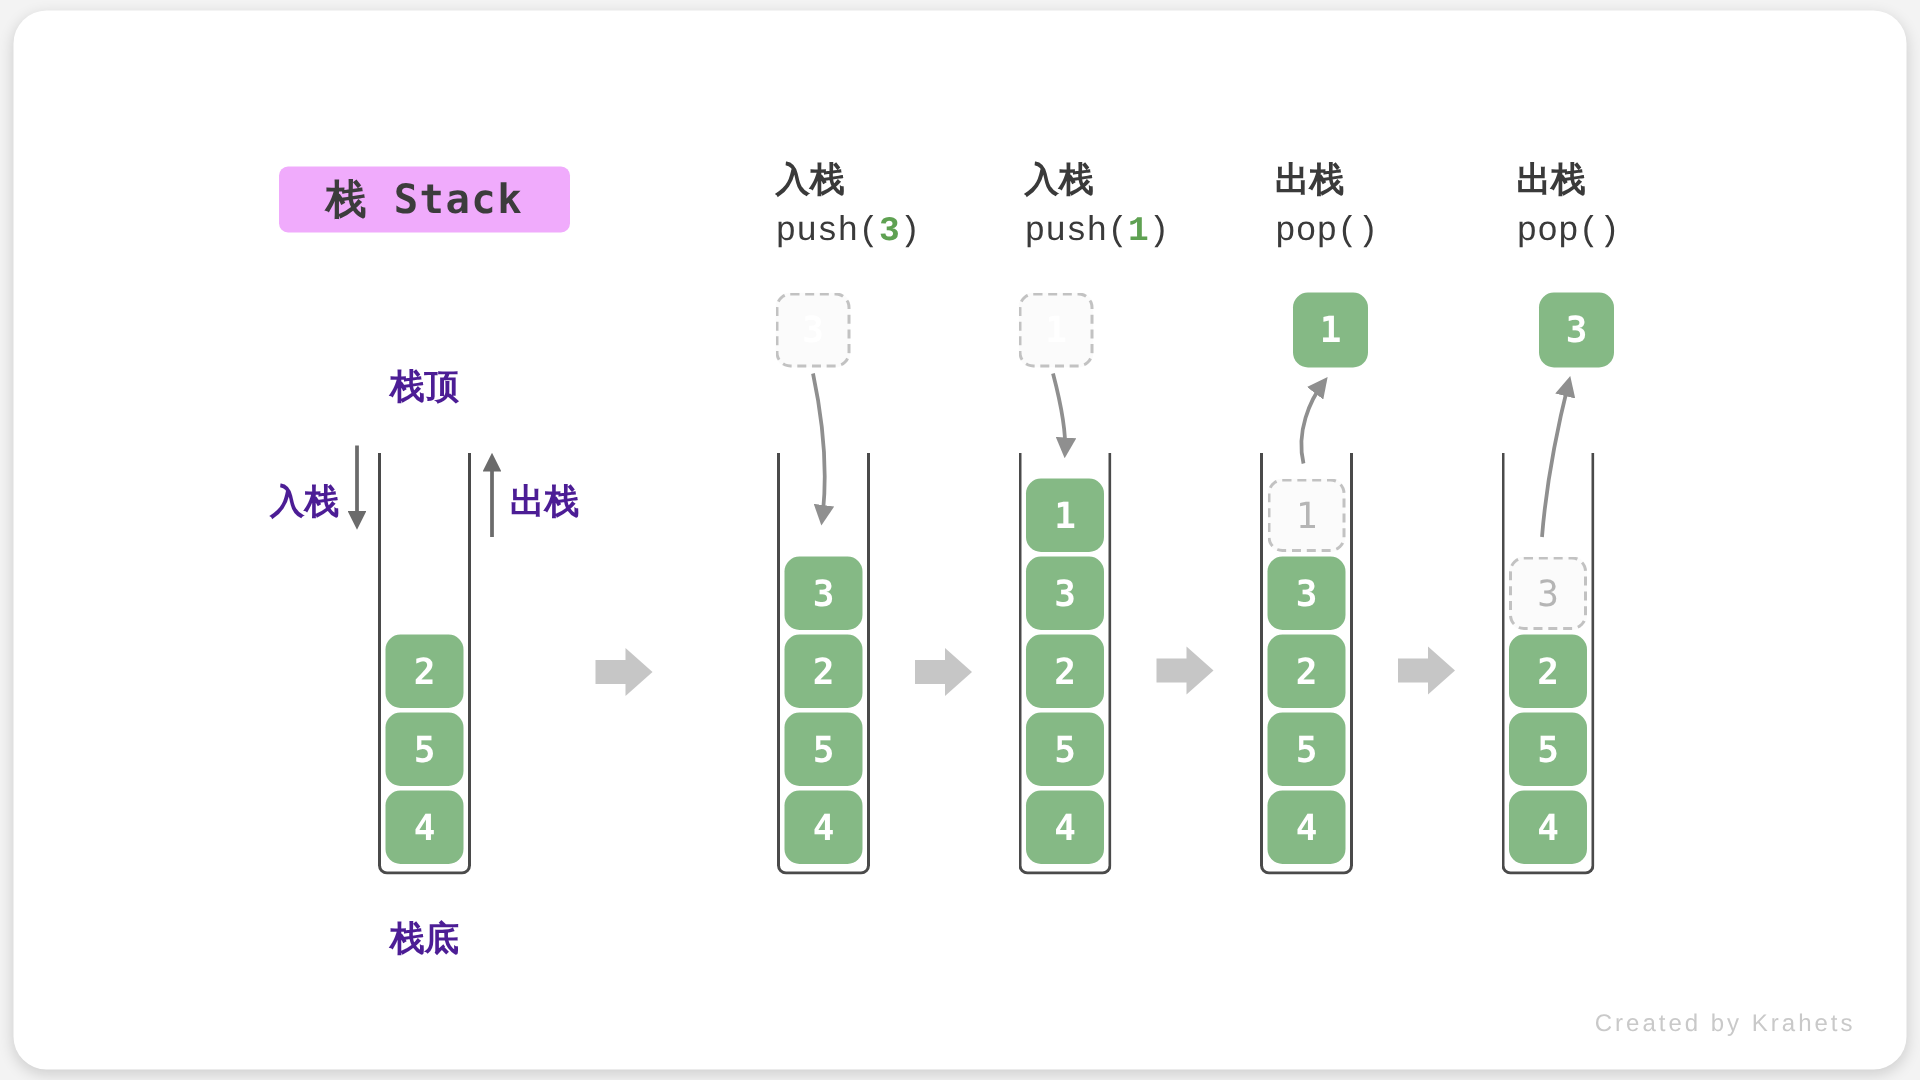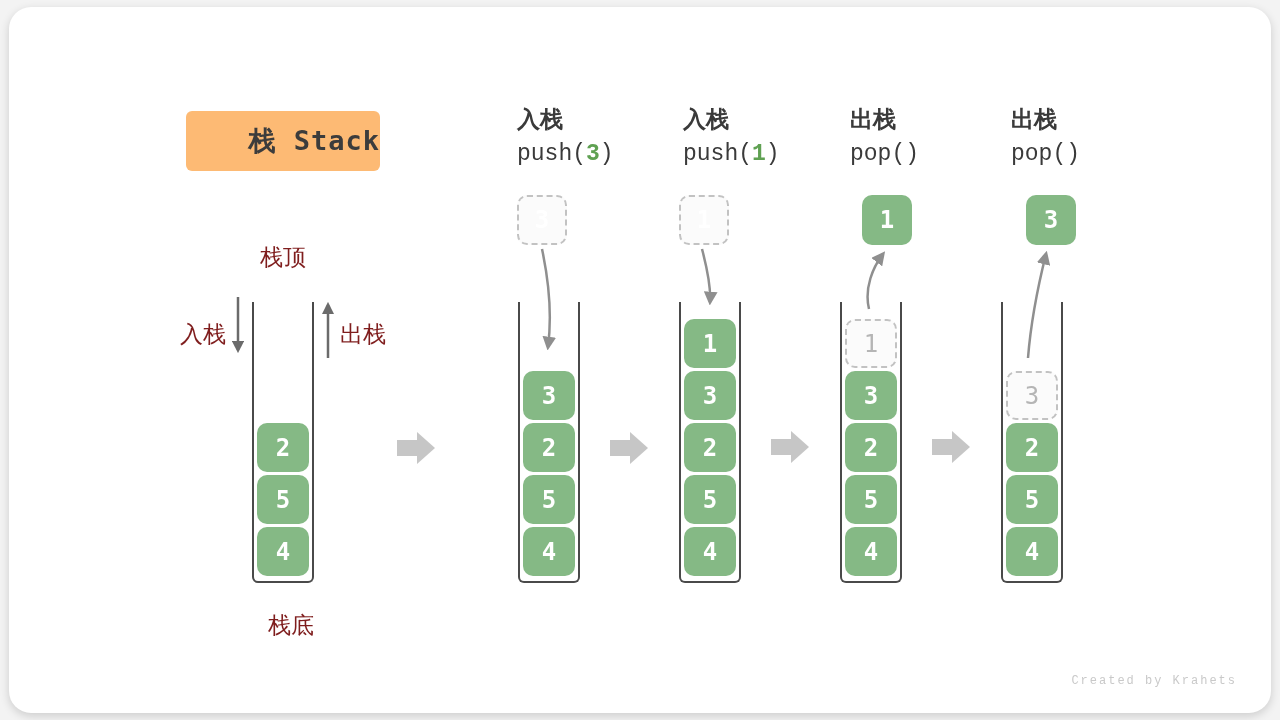--- a/index.html
+++ b/index.html
@@ -15,31 +15,31 @@
   }
   .card {
     position: absolute;
     left: 9px; top: 7px; right: 9px; bottom: 7px;
     background: #ffffff;
     border-radius: 22px;
     box-shadow: 0 3px 10px rgba(0,0,0,0.16);
   }
   .title-box {
     position: absolute;
-    left: 186px; top: 111px; width: 194px; height: 60px;
-    background: #fdba74;
+    left: 186px; top: 111px; width: 194px; height: 44px;
+    background: #f0abfc;
     border-radius: 6px;
-    display: flex; align-items: center; justify-content: flex-end;
+    display: flex; align-items: center; justify-content: center;
     font-family: "DejaVu Sans Mono", monospace;
     font-weight: 700; font-size: 27px; color: #3c3c3c;
     letter-spacing: 1px;
   }
   .cn-label {
     position: absolute;
-    font-weight: 400; font-size: 23px; color: #7f1d1d;
+    font-weight: 700; font-size: 23px; color: #4c1d95;
     white-space: nowrap;
   }
   .stack-container {
     position: absolute;
     top: 302px; width: 62px; height: 281px;
     border-left: 2px solid #4a4a4a;
     border-right: 2px solid #4a4a4a;
     border-bottom: 2px solid #4a4a4a;
     border-radius: 0 0 6px 6px;
     background: #ffffff;
@@ -79,37 +79,37 @@
   }
   .col-header .code-arg { color: #5fa152; font-weight: 700; }
   #arrows {
     position: absolute; left: 0; top: 0;
     width: 1280px; height: 720px;
     pointer-events: none;
   }
   .watermark {
     position: absolute;
     right: 43px; top: 674px;
-    font-family: Liberation Mono, monospace;
-    font-size: 12px; color: #c9c9c9;
+    font-family: Liberation Sans, sans-serif;
+    font-size: 16px; color: #c9c9c9;
     letter-spacing: 2px;
   }
 </style>
 </head>
 <body>
 
 <div class="stage">
   <div class="card"></div>
 
   <div class="title-box">
     <span>栈 Stack</span>
   </div>
 
   <div class="cn-label" style="left:252px; top:242px; width:62px; text-align:center;">栈顶</div>
-  <div class="cn-label" style="left:252px; top:610px; width:62px; text-align:right;">栈底</div>
+  <div class="cn-label" style="left:252px; top:610px; width:62px; text-align:center;">栈底</div>
   <div class="cn-label" style="left:168px; top:319px; width:58px; text-align:right;">入栈</div>
   <div class="cn-label" style="left:340px; top:319px; width:58px; text-align:left;">出栈</div>
 
   <div id="columns">
       <div class="stack-container" style="left: 252px;">
         <div class="stack-item solid-box" style="top: 121px;">2</div>
         <div class="stack-item solid-box" style="top: 173px;">5</div>
         <div class="stack-item solid-box" style="top: 225px;">4</div>
       </div>
       <div class="col-header" style="left: 517px;">

